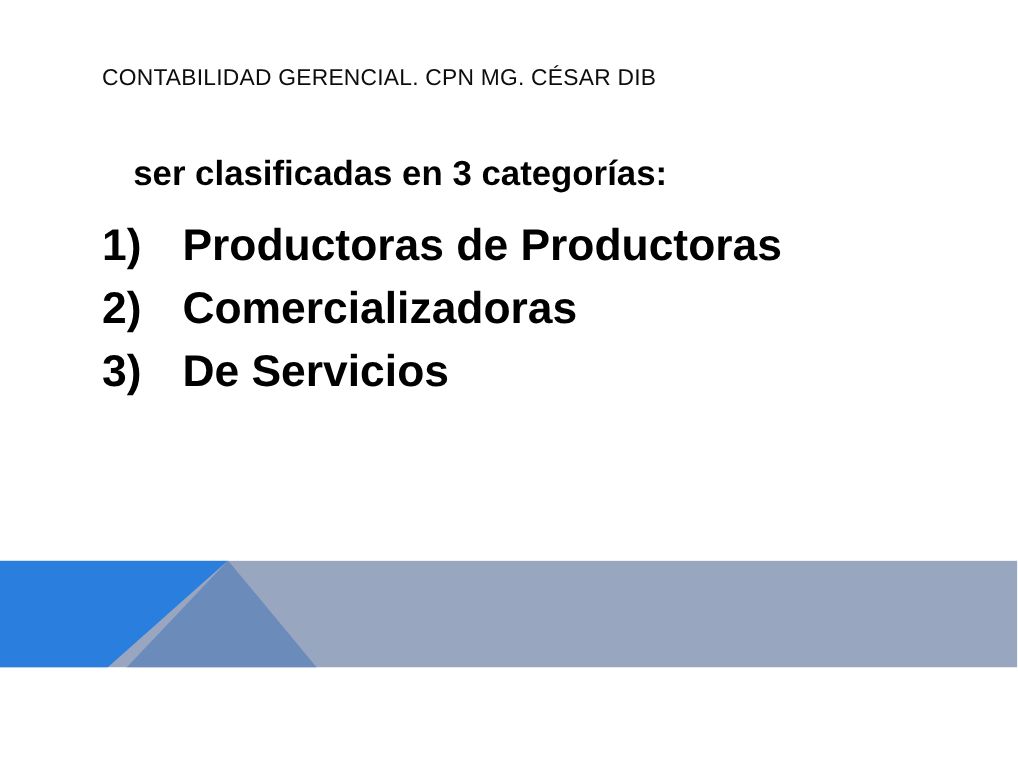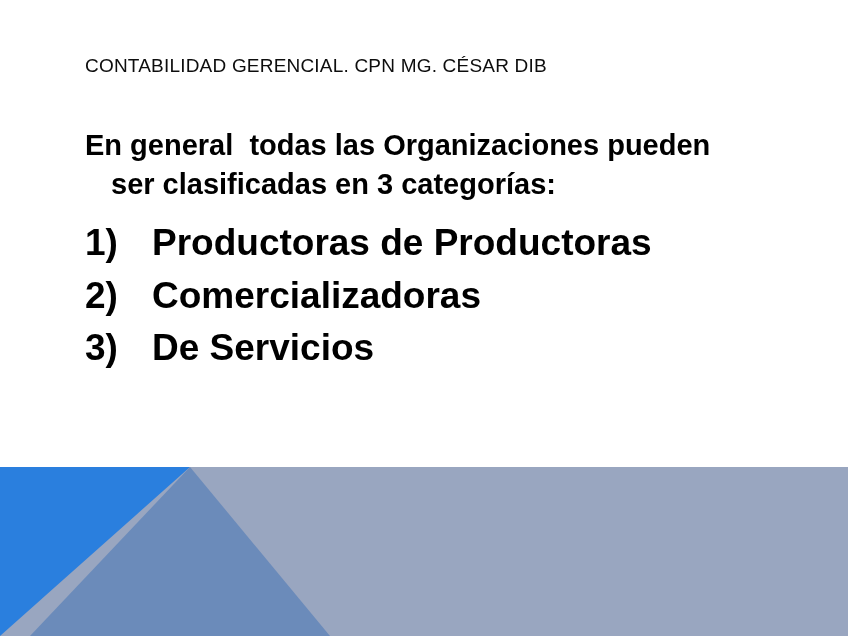--- a/index.html
+++ b/index.html
@@ -10,21 +10,21 @@
     width: 848px;
     height: 636px;
     background: #ffffff;
     font-family: "Liberation Sans", sans-serif;
     overflow: hidden;
   }
 
   .slide {
     position: relative;
     width: 848px;
-    height: 636px;
+    height: 556px;
     background: #ffffff;
     overflow: hidden;
   }
 
   
   .slide-title {
     position: absolute;
     left: 85px;
     top: 55px;
     width: 700px;
@@ -98,21 +98,21 @@
 </style>
 </head>
 <body>
 
 <div class="slide">
 
   <div class="slide-title">CONTABILIDAD GERENCIAL. CPN MG. CÉSAR DIB</div>
 
   <div class="body-block">
 
-    <p class="intro"><span>En general  todas las Organizaciones pueden</span><span class="line2">ser clasificadas en 3 categorías:</span></p>
+    <p class="intro"><span class="line2">ser clasificadas en 3 categorías:</span></p>
 
     <ul class="numbered-list">
       <li>
         <span class="marker">1)</span>
         <span class="item-text">Productoras de Productoras</span>
       </li>
       <li>
         <span class="marker">2)</span>
         <span class="item-text">Comercializadoras</span>
       </li>

